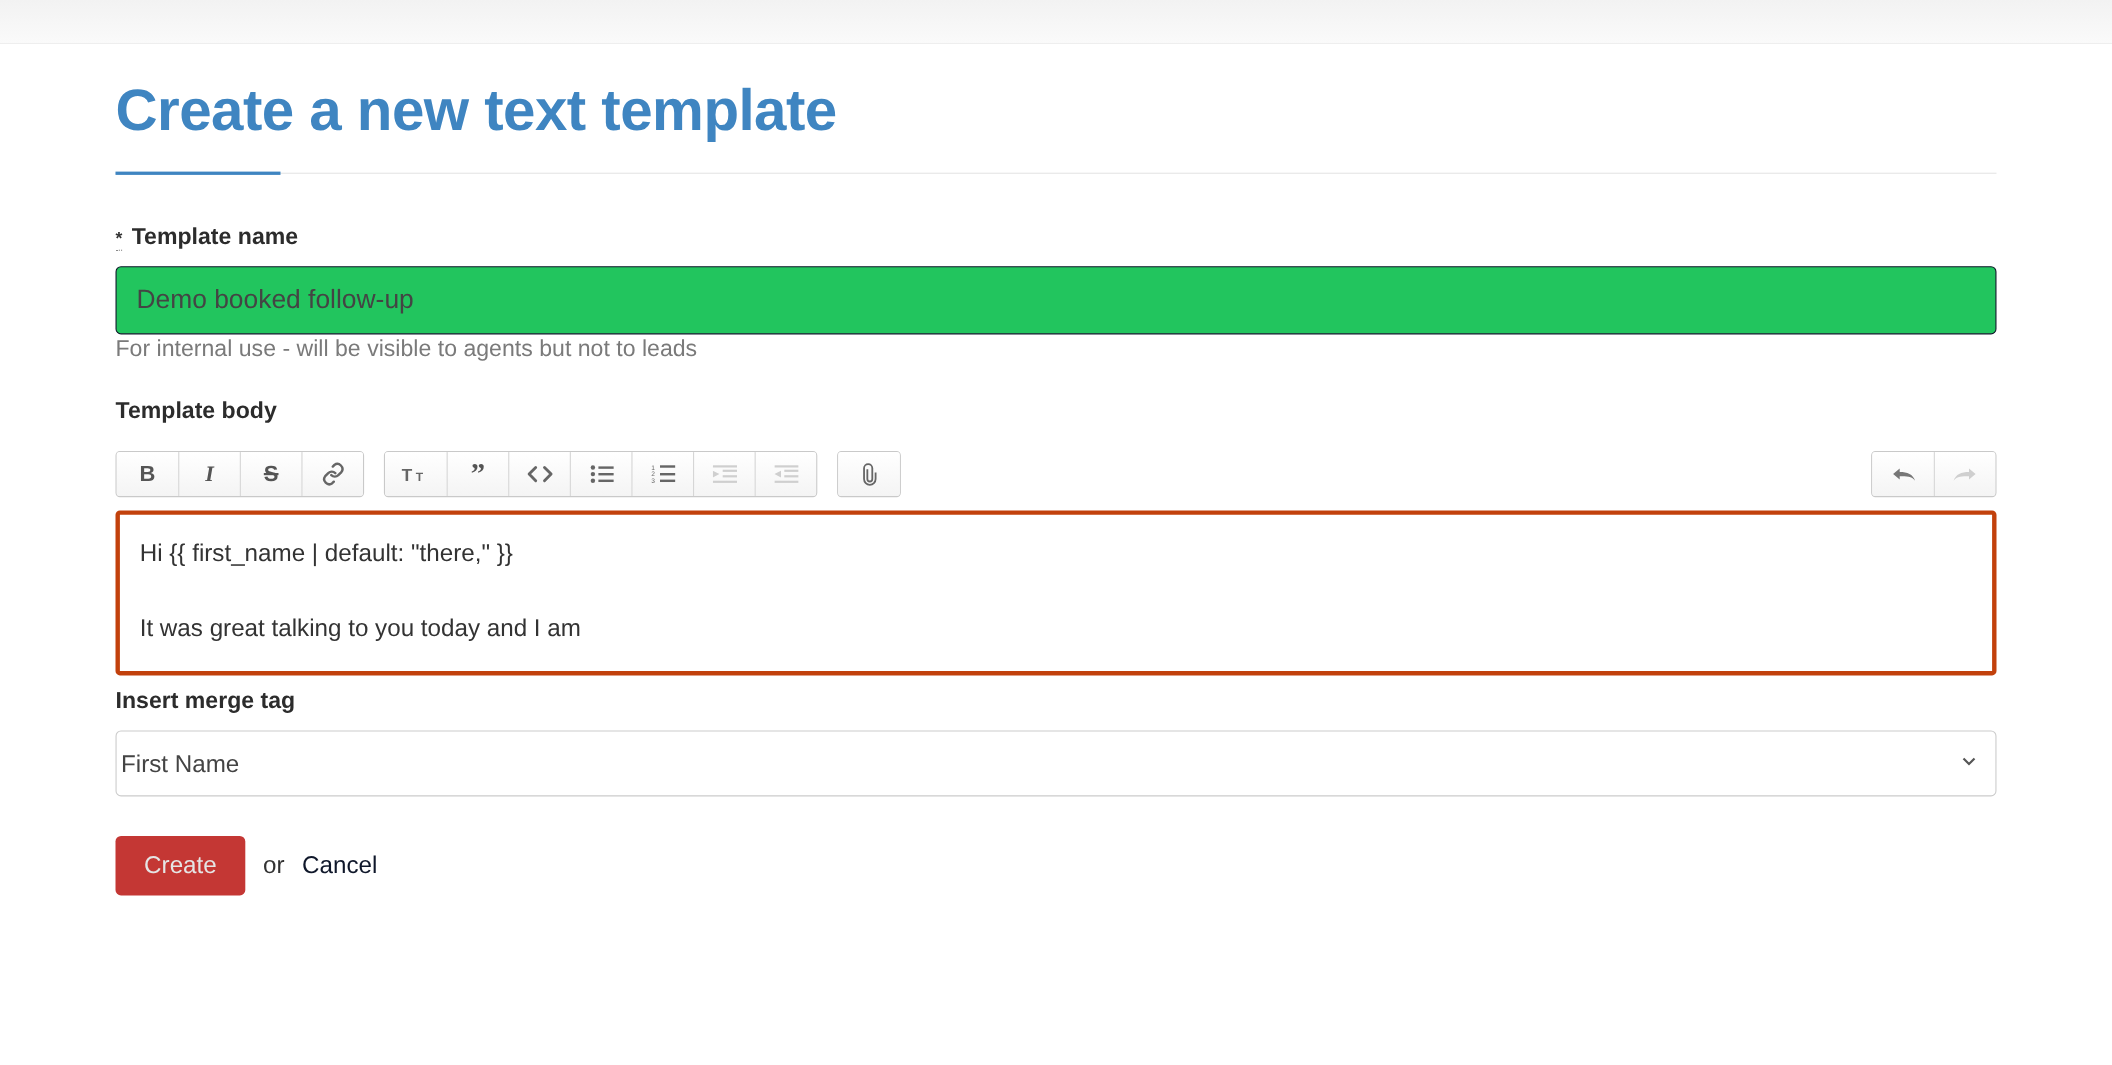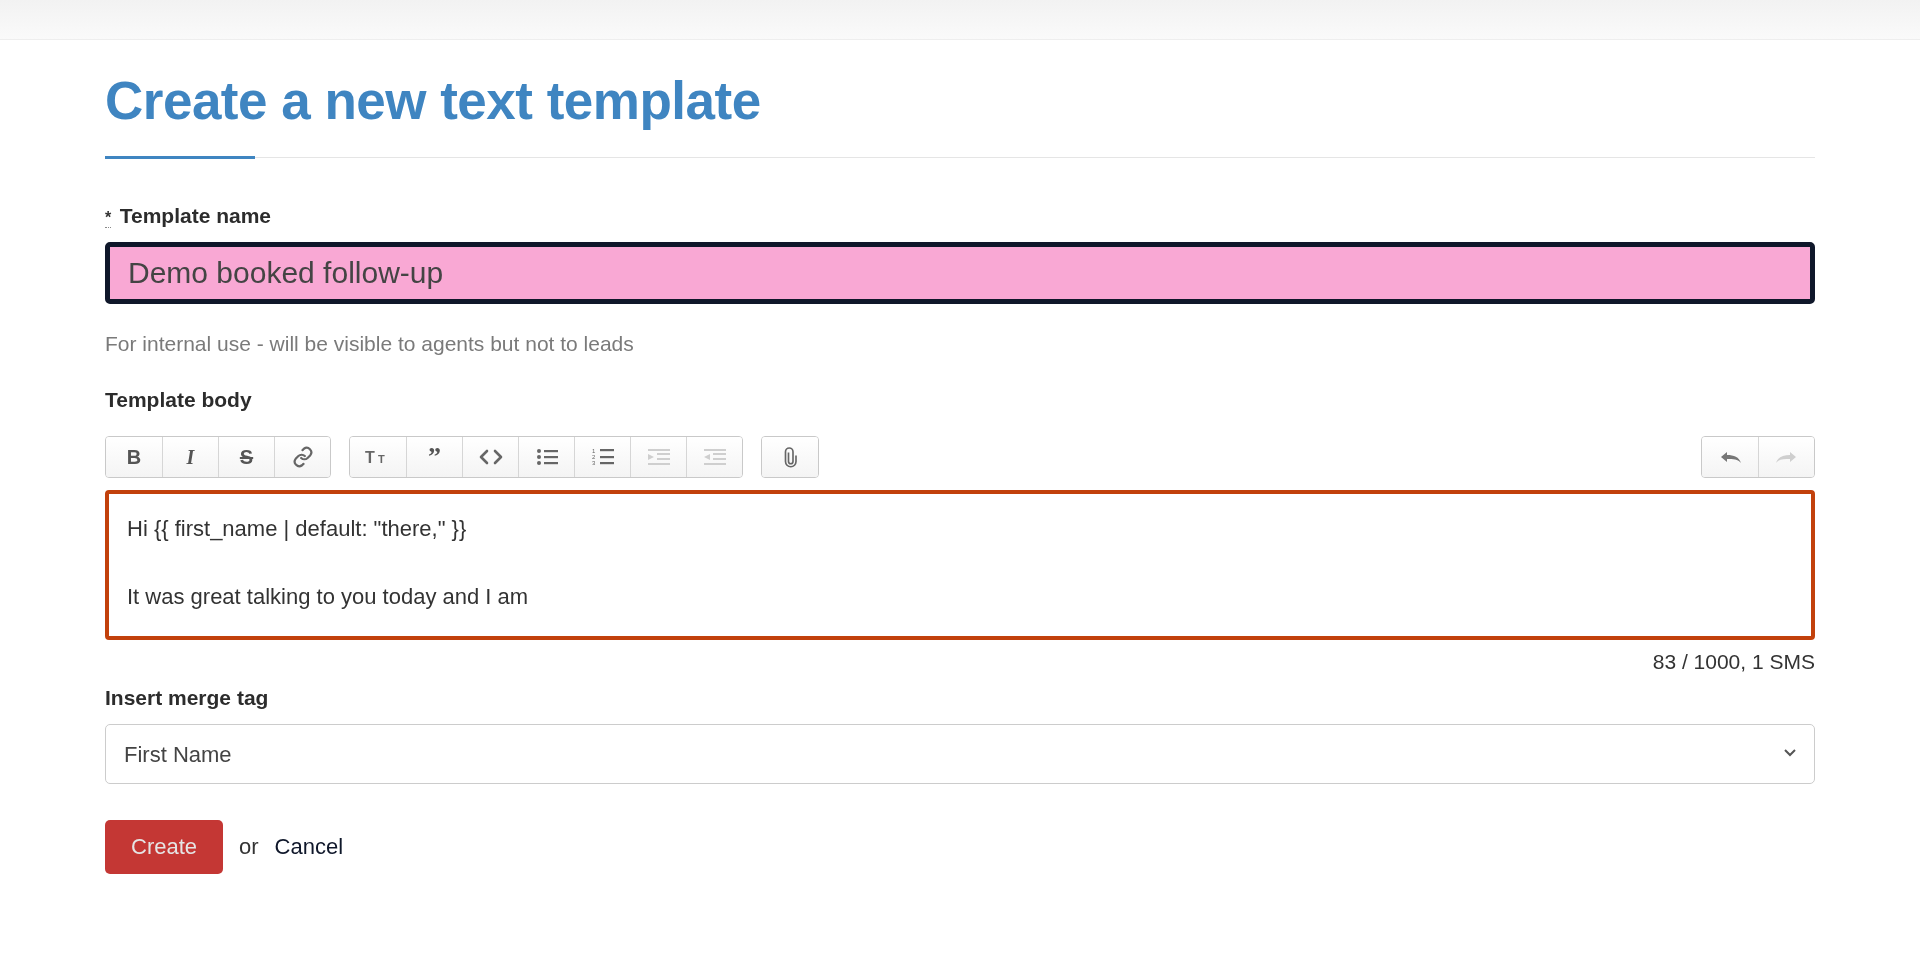--- a/index.html
+++ b/index.html
@@ -49,29 +49,29 @@
   }
   .required-star {
     font-weight: 700;
     border-bottom: 1px dotted #888;
     padding-bottom: 1px;
   }
   .text-input {
     width: 100%;
     height: 62px;
     padding: 0 18px;
-    font-size: 30px;
+    font-size: 24px;
     color: #444;
-    border: 5px solid #0f172a;
+    border: 1px solid #0f172a;
     border-radius: 5px;
-    background: #f9a8d4;
+    background: #22c55e;
     outline: none;
   }
   .help-text {
-    margin-top: 28px;
+    margin-top: 2px;
     color: #7a7a7a;
     font-size: 21px;
   }
   
   .toolbar-row {
     display: flex;
     align-items: center;
     gap: 18px;
     margin-top: 10px;
     margin-bottom: 12px;
@@ -121,21 +121,21 @@
     width: 100%;
   }
   .select-input {
     width: 100%;
     height: 60px;
     border: 1px solid #ccc;
     border-radius: 5px;
     background: #fff;
     font-size: 22px;
     color: #444;
-    padding: 0 44px 0 18px;
+    padding: 0 44px 0 4px;
     appearance: none;
     -webkit-appearance: none;
     outline: none;
     cursor: pointer;
   }
   .select-wrap .chev {
     position: absolute;
     right: 18px;
     top: 50%;
     transform: translateY(-50%);
@@ -285,21 +285,20 @@
             <path d="M21 8 L15 3 L15 6 C8 6 3 8 1 14 C4 10 9 10 15 10 L15 13 Z"></path>
           </svg>
         </div>
       </div>
     </div>
 
     <div class="editor" contenteditable="true" style="">Hi {{ first_name | default: "there," }}
 
 It was great talking to you today and I am</div>
 
-    <div class="counter">83 / 1000, 1 SMS</div>
   </div>
 
   <div class="field-block" style="margin-bottom:0;">
     <span class="field-label">Insert merge tag</span>
     <div class="select-wrap">
       <select class="select-input">
         <option>First Name</option>
       </select>
       <span class="chev">
         <svg width="14" height="14" viewBox="0 0 14 14" fill="none" stroke="#555" stroke-width="2">

